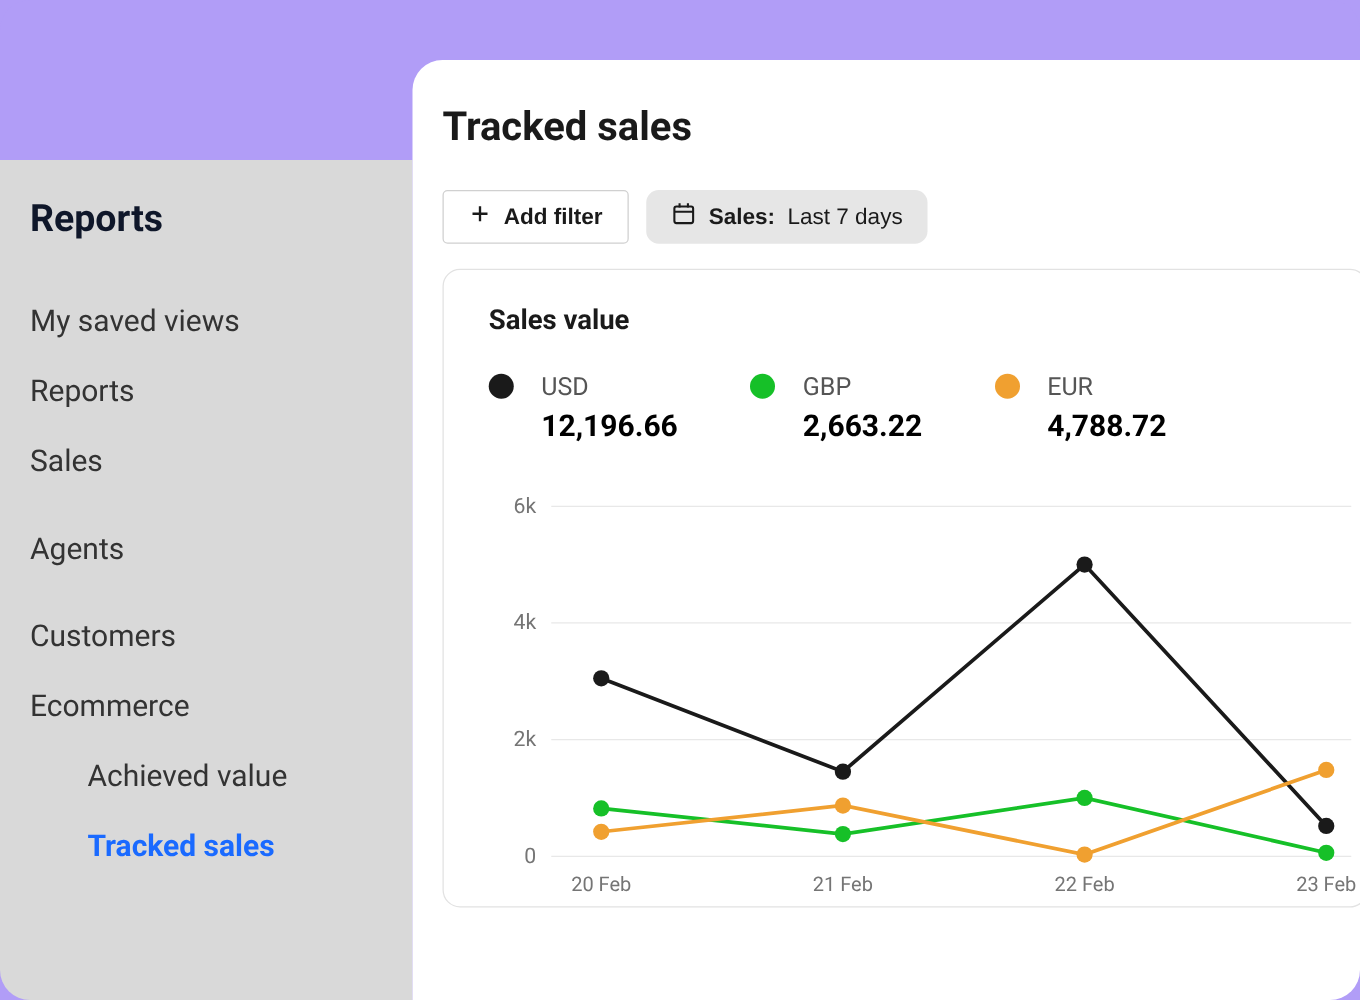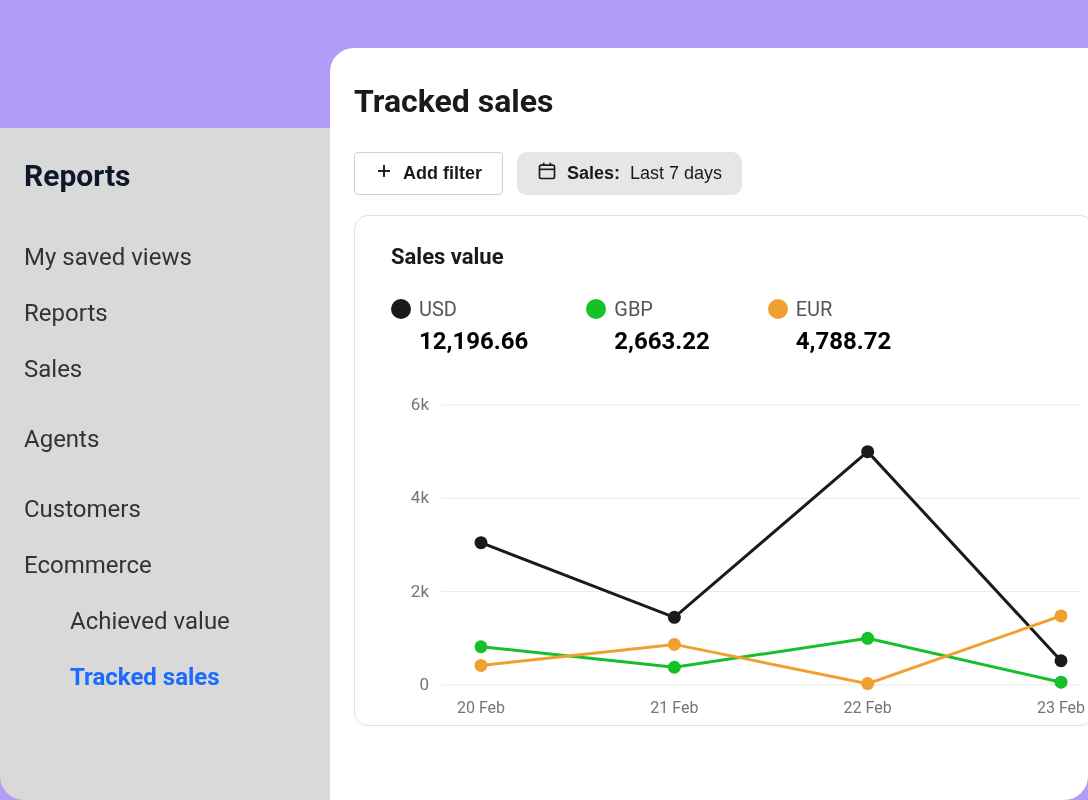--- a/index.html
+++ b/index.html
@@ -110,21 +110,21 @@
       margin-bottom: 28px;
     }
     .legend {
       display: flex;
       gap: 58px;
       margin-bottom: 40px;
     }
     .legend-item {
       display: flex;
       align-items: flex-start;
-      gap: 8px;
+      gap: 22px;
     }
     .dot {
       width: 20px;
       height: 20px;
       border-radius: 50%;
       margin-top: 2px;
     }
     .legend-text { }
     .legend-label {
       font-size: 20px;

